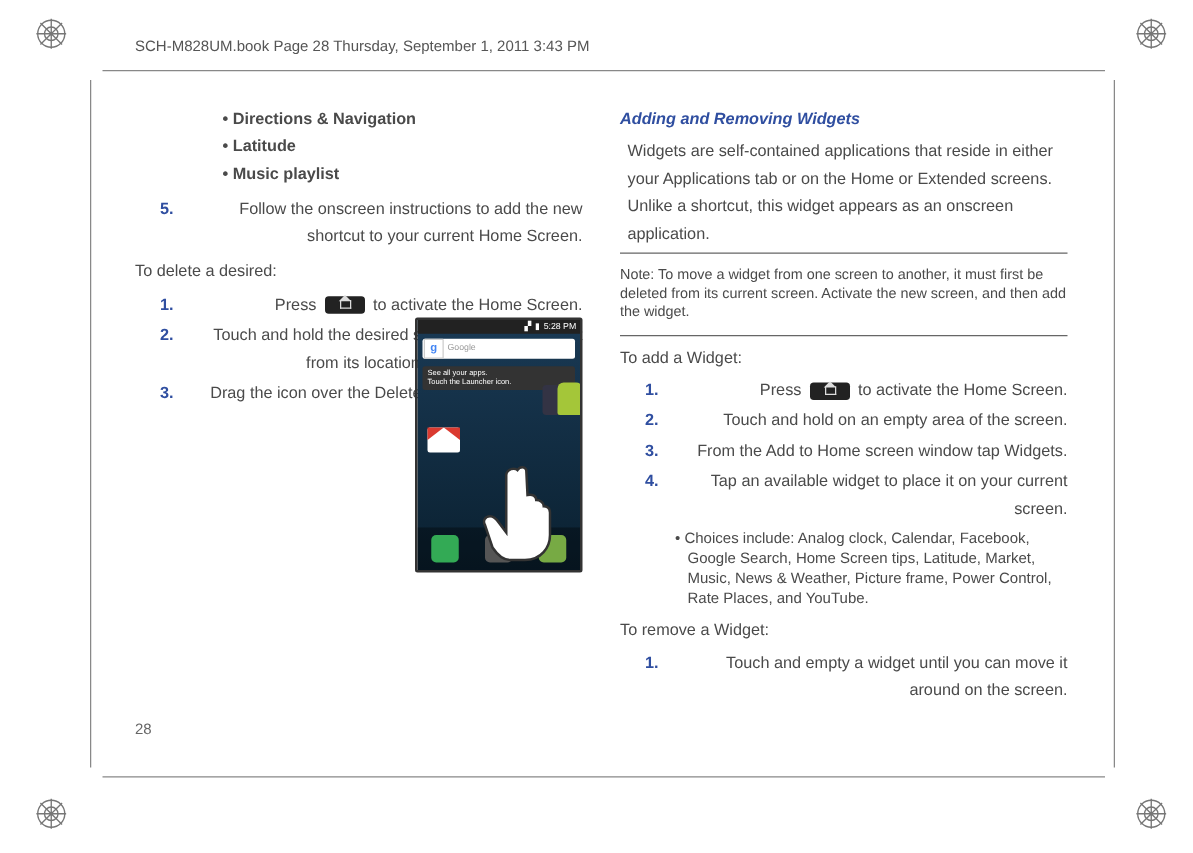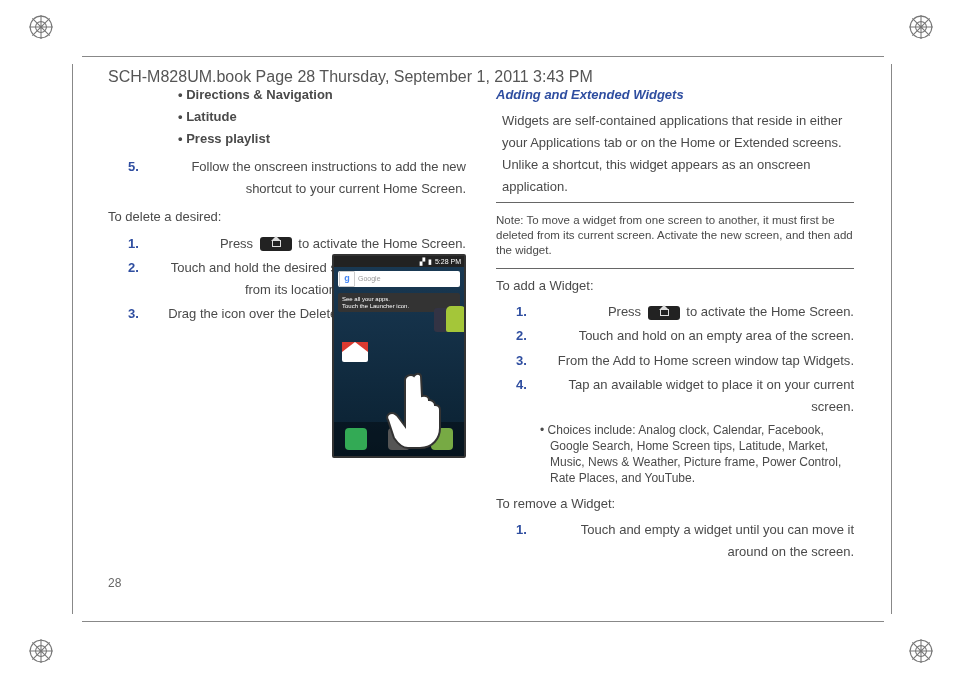--- a/index.html
+++ b/index.html
@@ -28,23 +28,22 @@
     background: #888;
   }
   .crop-h-top  { top: 56px;  left: 82px; right: 70px; height: 1px; }
   .crop-h-bot  { bottom: 60px; left: 82px; right: 70px; height: 1px; }
   .crop-v-left { left: 72px; top: 64px; bottom: 68px; width: 1px; }
   .crop-v-right{ right: 62px; top: 64px; bottom: 68px; width: 1px; }
   .header-text {
     position: absolute;
     top: 30px;
     left: 108px;
-    font-size: 16px;
+    font-size: 12px;
     color: #555;
-    margin-top: 38px;
   }
   .page {
     position: absolute;
     top: 84px;
     left: 108px;
     right: 100px;
     bottom: 90px;
     display: flex;
     column-gap: 30px;
   }
@@ -283,21 +282,21 @@
 <div class="crop-line crop-v-right"></div>
 
 <div class="header-text">SCH-M828UM.book  Page 28  Thursday, September 1, 2011  3:43 PM</div>
 
 <div class="page">
 
   <div class="col col-left">
     <ul class="bullets">
       <li>Directions &amp; Navigation</li>
       <li>Latitude</li>
-      <li>Press playlist</li>
+      <li>Music playlist</li>
     </ul>
 
     <div class="step">
       <div class="num">5.</div>
       <div class="body">Follow the onscreen instructions to add the new shortcut to your current Home Screen.</div>
     </div>
 
     <div class="intro">To delete a desired:</div>
 
     <div class="step">
@@ -345,21 +344,21 @@
         <div style="background:#555"></div>
         <div style="background:#7a4"></div>
       </div>
       <svg class="ss-hand" viewBox="0 0 60 80">
         <path d="M28 6c2-3 6-3 7 0l1 20c4-1 7 1 7 4 3 0 6 2 6 5 3 0 5 2 5 5v18c0 10-7 20-20 20H22c-6 0-10-4-14-10L2 50c-2-3 0-7 4-7 3 0 5 2 7 5l6 8V10c0-3 3-5 6-5 2 0 3 1 3 1z" fill="#fff" stroke="#333" stroke-width="2"></path>
       </svg>
     </div>
   </div>
 
   <div class="col">
-    <div class="section-head">Adding and Extended Widgets</div>
+    <div class="section-head">Adding and Removing Widgets</div>
     <div style="padding-left:6px">Widgets are self-contained applications that reside in either your Applications tab or on the Home or Extended screens. Unlike a shortcut, this widget appears as an onscreen application.</div>
 
     <hr class="note-rule">
     <div class="note">
       <span class="note-label">Note:</span><span> To move a widget from one screen to another, it must first be deleted from its current screen. Activate the new screen, and then add the widget.</span>
     </div>
     <hr class="note-rule">
 
     <div class="intro">To add a Widget:</div>
 

